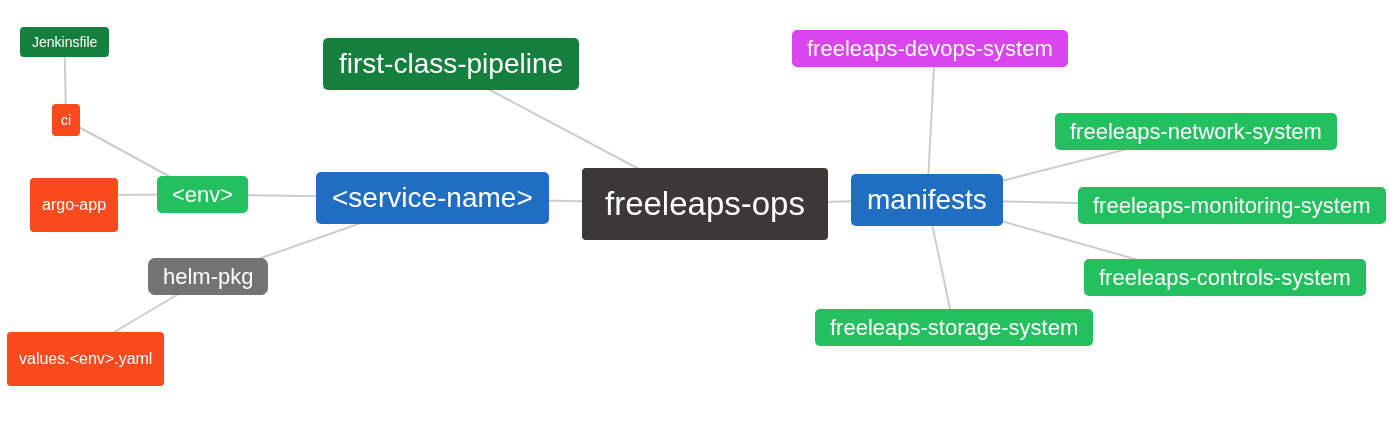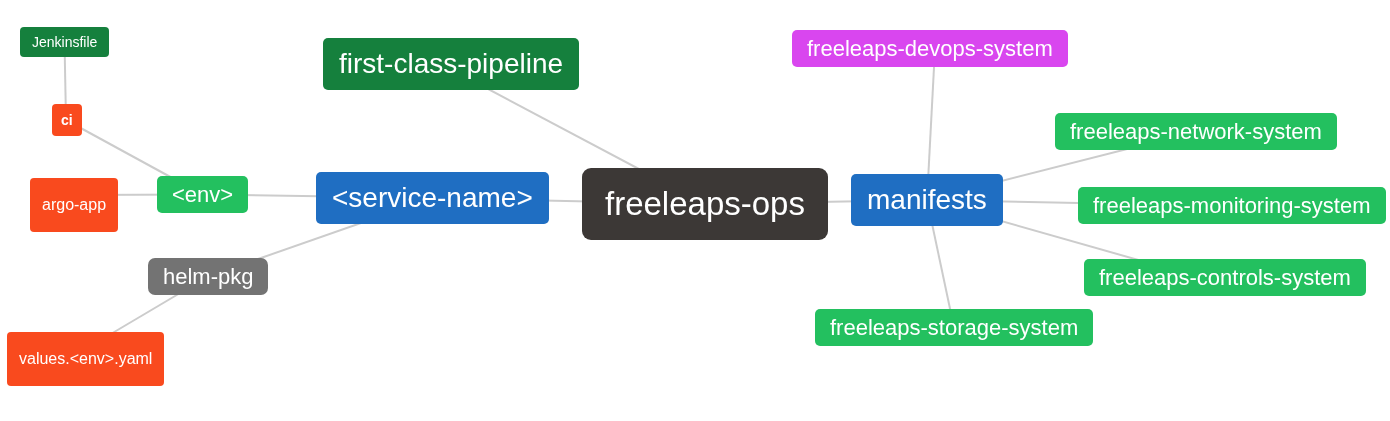--- a/index.html
+++ b/index.html
@@ -27,26 +27,26 @@
     position: absolute;
     z-index: 1;
     color: #ffffff;
     white-space: nowrap;
     border-radius: 5px;
     line-height: 1.15;
     box-sizing: border-box;
     text-align: center;
     cursor: default;
   }
-  .xl { font-size: 33px; padding: 17px 23px; border-radius: 9px; }
+  .xl { font-size: 33px; padding: 17px 23px; border-radius: 4px; }
   .lg { font-size: 28px; padding: 10px 16px; }
   .md { font-size: 22px; padding: 6px 15px; }
   .sm { font-size: 16px; padding: 18px 12px; border-radius: 4px; }
   .xs { font-size: 14px; padding: 7px 12px; border-radius: 4px; }
-  .ci-pad { padding: 8px 9px; font-weight: bold; }
+  .ci-pad { padding: 8px 9px; }
 </style>
 </head>
 <body>
 
 <div class="canvas">
 
   <svg class="edges" viewBox="0 0 1390 421">
       <line x1="64.5" y1="42" x2="66" y2="120" stroke="#CCCCCC" stroke-width="2"></line>
       <line x1="66" y1="120" x2="202.5" y2="194.5" stroke="#CCCCCC" stroke-width="2"></line>
       <line x1="74" y1="195" x2="202.5" y2="194.5" stroke="#CCCCCC" stroke-width="2"></line>

